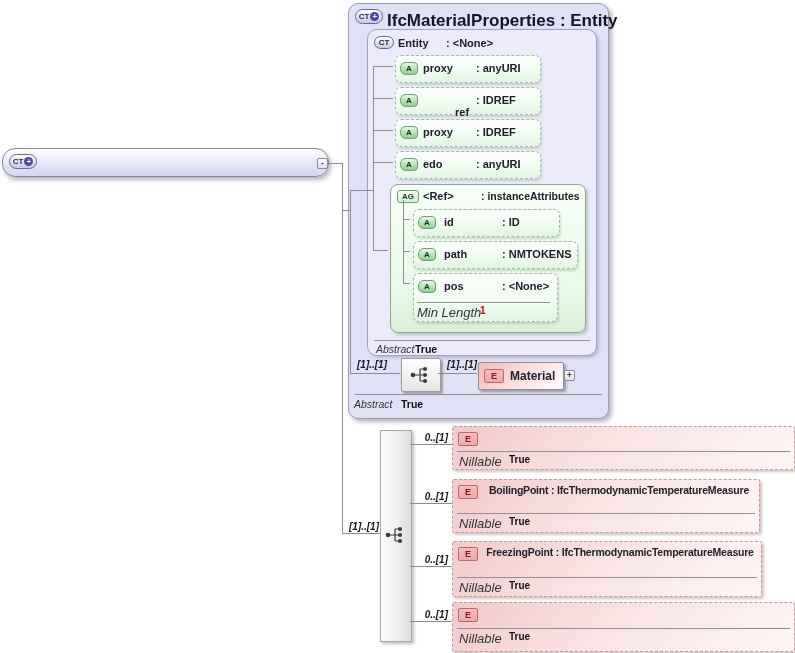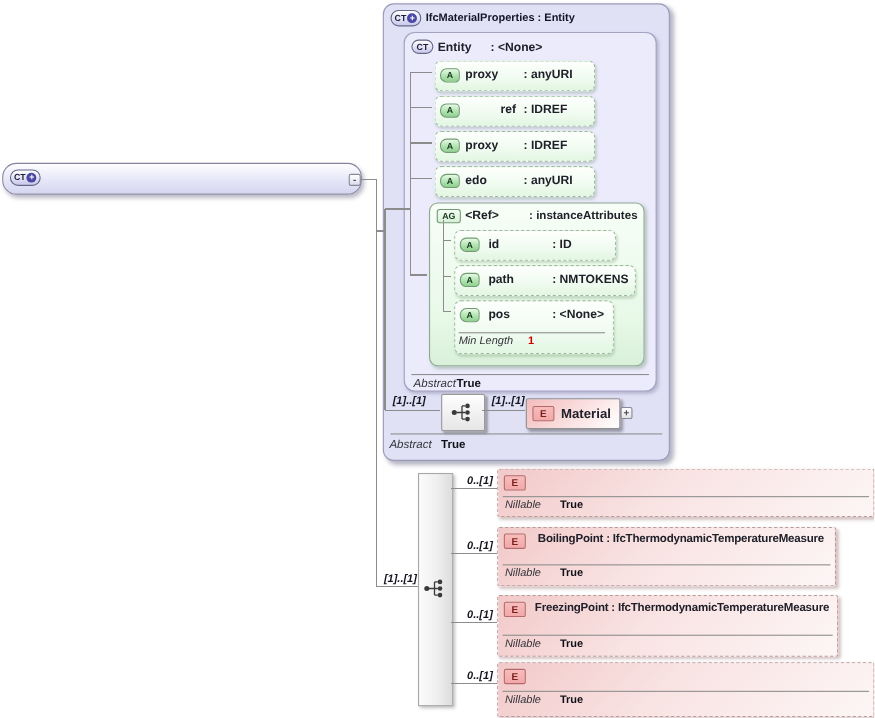--- a/index.html
+++ b/index.html
@@ -43,28 +43,28 @@
   .a-badge{width:18px;height:13px;border:1px solid #6f9b6f;border-radius:6px 4px 4px 6px;
     background:linear-gradient(180deg,#e8f9e8 0%,#b9e7b9 45%,#8fd08f 100%);font-size:8px;color:#15381a;}
   .ag-badge{width:22px;height:13px;border:1px solid #6f9b6f;border-radius:3px;
     background:linear-gradient(180deg,#f4fcf4,#d6efd6);font-size:8px;color:#15381a;text-align:right;}
   .e-badge{width:20px;height:14px;border:1px solid #b46a6a;border-radius:2px;
     background:linear-gradient(180deg,#f8bcbc,#f2a8a8);font-size:9px;color:#7c2020;}
   .sq-btn{position:absolute;width:11px;height:11px;border:1px solid #888899;border-radius:2px;
     background:linear-gradient(180deg,#ffffff,#dcdcee);font-size:9px;line-height:9px;text-align:center;
     color:#444455;font-weight:bold;box-sizing:border-box;cursor:pointer;}
   
-  .box-title{position:absolute;font-size:10px;font-weight:bold;color:#141428;white-space:nowrap;}
+  .box-title{position:absolute;font-size:17px;font-weight:bold;color:#141428;white-space:nowrap;}
   .root-title{font-size:10.5px;letter-spacing:-0.3px;}
   .attr-name,.attr-type{position:absolute;font-size:11px;font-weight:bold;color:#20202a;white-space:nowrap;}
   .el-title{position:absolute;left:30px;right:4px;top:4px;font-size:10.5px;font-weight:bold;
     letter-spacing:-0.2px;color:#20202a;text-align:center;line-height:13px;overflow-wrap:break-word;}
   .el-title.oneline{white-space:nowrap;letter-spacing:-0.3px;}
   .sep{position:absolute;border-top:1px solid #8f8f8f;height:0;}
-  .facet-label{position:absolute;font-size:10px;font-style:italic;color:#33333a;white-space:nowrap;}
+  .facet-label{position:absolute;font-size:13px;font-style:italic;color:#33333a;white-space:nowrap;}
   .facet-value{position:absolute;font-size:10px;font-weight:bold;color:#101018;white-space:nowrap;}
   .facet-value.red{color:#cc0000;}
   .card{position:absolute;font-size:10px;font-weight:bold;font-style:italic;color:#15151f;
     white-space:nowrap;z-index:60;}
   
   #wires{position:absolute;left:0;top:0;z-index:50;pointer-events:none;}
 </style>
 </head>
 <body>
 
@@ -90,21 +90,21 @@
       <span class="attr-name" style="left:30px;top:7px;">Entity</span>
       <span class="attr-type" style="left:78px;top:7px;">: &lt;None&gt;</span>
 
       <div class="abs attr-box" style="left:27px;top:25px;width:144px;height:26px;">
         <span class="badge a-badge" style="left:4px;top:6px;">A</span>
         <span class="attr-name" style="left:27px;top:6px;">proxy</span>
         <span class="attr-type" style="left:80px;top:6px;">: anyURI</span>
       </div>
       <div class="abs attr-box" style="left:27px;top:57px;width:144px;height:26px;">
         <span class="badge a-badge" style="left:4px;top:6px;">A</span>
-        <span class="attr-name" style="left:27px;top:6px;padding-left:32px;">ref</span>
+        <span class="attr-name" style="left:27px;top:18px;padding-left:32px;">ref</span>
         <span class="attr-type" style="left:80px;top:6px;">: IDREF</span>
       </div>
       <div class="abs attr-box" style="left:27px;top:89px;width:144px;height:26px;">
         <span class="badge a-badge" style="left:4px;top:6px;">A</span>
         <span class="attr-name" style="left:27px;top:6px;">proxy</span>
         <span class="attr-type" style="left:80px;top:6px;">: IDREF</span>
       </div>
       <div class="abs attr-box" style="left:27px;top:121px;width:144px;height:26px;">
         <span class="badge a-badge" style="left:4px;top:6px;">A</span>
         <span class="attr-name" style="left:27px;top:6px;">edo</span>

